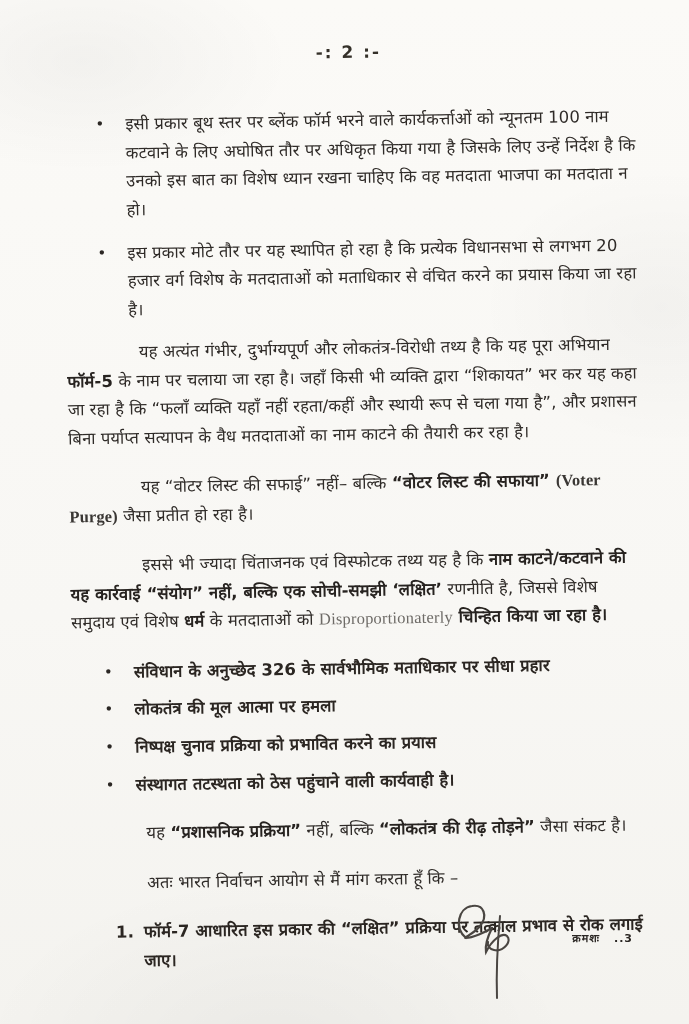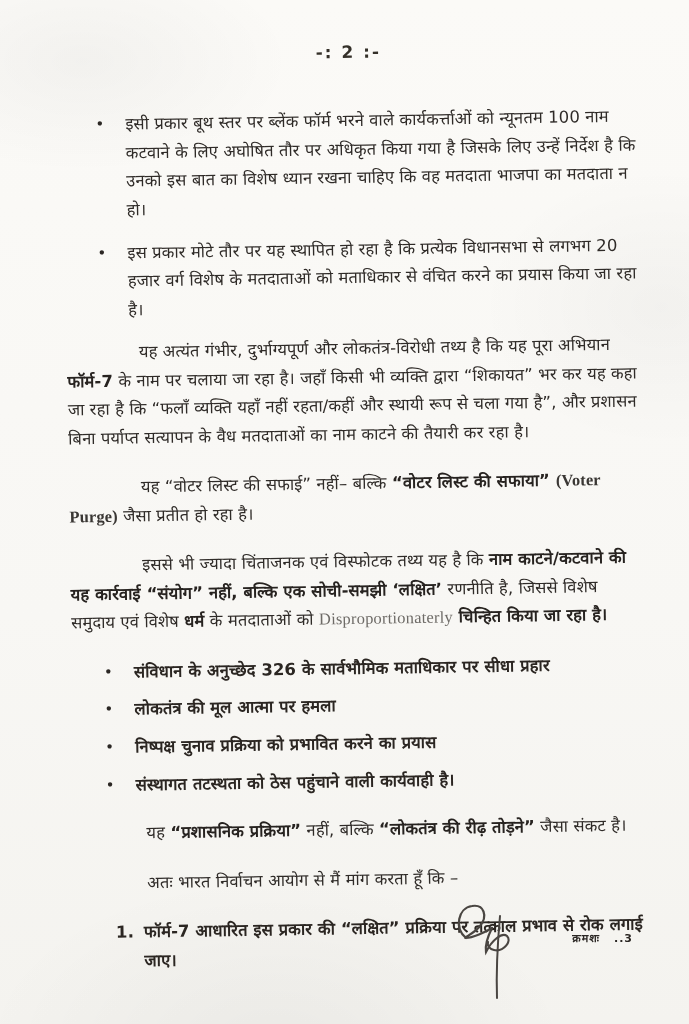--- a/index.html
+++ b/index.html
@@ -57,21 +57,21 @@
       <li>
         <span class="marker">•</span>
         <span class="btext">इसी प्रकार बूथ स्तर पर ब्लेंक फॉर्म भरने वाले कार्यकर्त्ताओं को न्यूनतम 100 नाम कटवाने के लिए अघोषित तौर पर अधिकृत किया गया है जिसके लिए उन्हें निर्देश है कि उनको इस बात का विशेष ध्यान रखना चाहिए कि वह मतदाता भाजपा का मतदाता न हो।</span>
       </li>
       <li>
         <span class="marker">•</span>
         <span class="btext">इस प्रकार मोटे तौर पर यह स्थापित हो रहा है कि प्रत्येक विधानसभा से लगभग 20 हजार वर्ग विशेष के मतदाताओं को मताधिकार से वंचित करने का प्रयास किया जा रहा है।</span>
       </li>
     </ul>
 
-    <p class="para"><span>यह अत्यंत गंभीर, दुर्भाग्यपूर्ण और लोकतंत्र-विरोधी तथ्य है कि यह पूरा अभियान </span><span class="b">फॉर्म-7</span><span> के नाम पर चलाया जा रहा है। जहाँ किसी भी व्यक्ति द्वारा “शिकायत” भर कर यह कहा जा रहा है कि “फलाँ व्यक्ति यहाँ नहीं रहता/कहीं और स्थायी रूप से चला गया है”, और प्रशासन बिना पर्याप्त सत्यापन के वैध मतदाताओं का नाम काटने की तैयारी कर रहा है।</span></p>
+    <p class="para"><span>यह अत्यंत गंभीर, दुर्भाग्यपूर्ण और लोकतंत्र-विरोधी तथ्य है कि यह पूरा अभियान </span><span class="b">फॉर्म-5</span><span> के नाम पर चलाया जा रहा है। जहाँ किसी भी व्यक्ति द्वारा “शिकायत” भर कर यह कहा जा रहा है कि “फलाँ व्यक्ति यहाँ नहीं रहता/कहीं और स्थायी रूप से चला गया है”, और प्रशासन बिना पर्याप्त सत्यापन के वैध मतदाताओं का नाम काटने की तैयारी कर रहा है।</span></p>
 
     <p class="para"><span>यह “वोटर लिस्ट की सफाई” नहीं– बल्कि </span><span class="b">“वोटर लिस्ट की सफाया” </span><span class="latin-serif">(Voter Purge)</span><span> जैसा प्रतीत हो रहा है।</span></p>
 
     <p class="para"><span>इससे भी ज्यादा चिंताजनक एवं विस्फोटक तथ्य यह है कि </span><span class="b">नाम काटने/कटवाने की यह कार्रवाई “संयोग” नहीं, बल्कि एक सोची-समझी ‘लक्षित’</span><span> रणनीति है, जिससे विशेष समुदाय एवं विशेष </span><span class="b">धर्म</span><span> के मतदाताओं को </span><span class="latin-light">Disproportionaterly</span><span class="b"> चिन्हित किया जा रहा है।</span></p>
 
     <ul class="blist tight">
       <li>
         <span class="marker">•</span>
         <span class="btext">संविधान के अनुच्छेद 326 के सार्वभौमिक मताधिकार पर सीधा प्रहार</span>
       </li>

